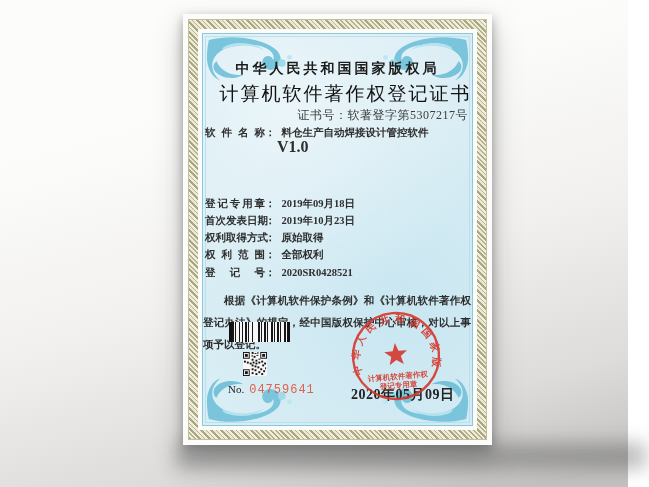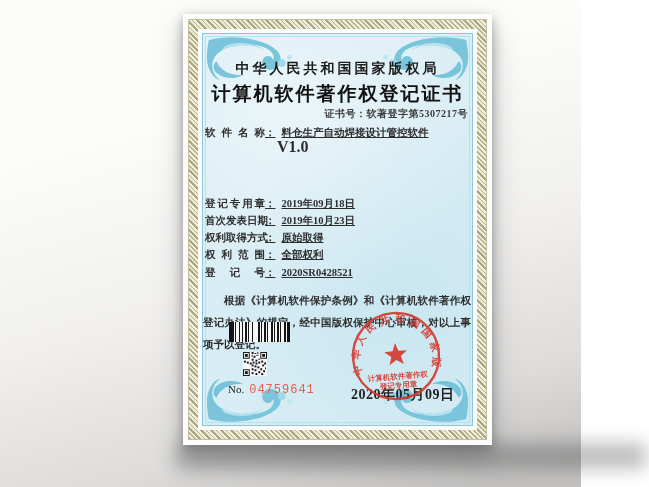--- a/index.html
+++ b/index.html
@@ -1,21 +1,21 @@
 <!DOCTYPE html>
 <html><head>
 <meta charset="utf-8">
 <style>
   html,body{margin:0;padding:0;}
   body{
     width:649px;height:487px;overflow:hidden;
     font-family:"Liberation Serif","DejaVu Serif",serif;
   }
   .stage{
-    position:relative;width:581px;height:487px;
+    position:relative;width:628px;height:487px;
     background:linear-gradient(165deg,#fcfcfb 25%,#f1f0ef 55%,#dddcdb 80%,#c3c2c1 96%);
   }
   .floor-shadow{
     position:absolute;left:176px;top:443px;width:470px;height:26px;
     background:rgba(40,40,40,.30);filter:blur(9px);
   }
   .certificate{
     position:absolute;left:183px;top:14px;width:309px;height:431px;
     background:#fcfdfb;
     box-shadow:0 4px 10px rgba(70,70,70,.45),0 14px 26px rgba(90,90,90,.35);
@@ -40,27 +40,27 @@
   .corner.tr{right:2px;top:2px;transform:scaleX(-1);}
   .corner.bl{left:2px;bottom:2px;transform:scaleY(-1);}
   .corner.br{right:2px;bottom:2px;transform:scale(-1,-1);}
 
   .authority{
     position:absolute;left:0;top:46px;width:100%;text-align:center;
     font-weight:bold;font-size:14px;letter-spacing:3px;color:#1b1b1b;
   }
   .cert-title{
     position:absolute;left:0;top:67px;width:100%;text-align:center;
-    font-weight:bold;font-size:19px;letter-spacing:2px;color:#111;
+    font-weight:normal;font-size:19px;letter-spacing:2px;color:#111;padding-left:8px;
   }
   .cert-no{
     position:absolute;right:24px;top:93px;
-    font-size:10px;font-weight:bold;color:#3c3c3c;letter-spacing:.5px;
-  }
-  .row{position:absolute;left:22px;font-size:10.5px;font-weight:bold;color:#2d2d2d;white-space:nowrap;text-decoration:underline;}
+    font-size:12px;font-weight:normal;color:#3c3c3c;letter-spacing:.5px;
+  }
+  .row{position:absolute;left:22px;font-size:10.5px;font-weight:bold;color:#2d2d2d;white-space:nowrap;}
   .row .lbl{display:inline-block;width:60px;text-align:justify;text-align-last:justify;text-justify:inter-character;}
   .row .val{margin-left:6px;}
   .version-line{position:absolute;left:94px;font-size:16px;font-weight:bold;color:#2d2d2d;}
   .statement{
     position:absolute;left:20px;top:276px;width:268px;
     font-size:10.5px;font-weight:bold;line-height:22px;color:#2d2d2d;
     text-indent:2em;text-align:justify;
   }
   .barcode{
     position:absolute;left:46px;top:308px;width:55px;height:20px;

